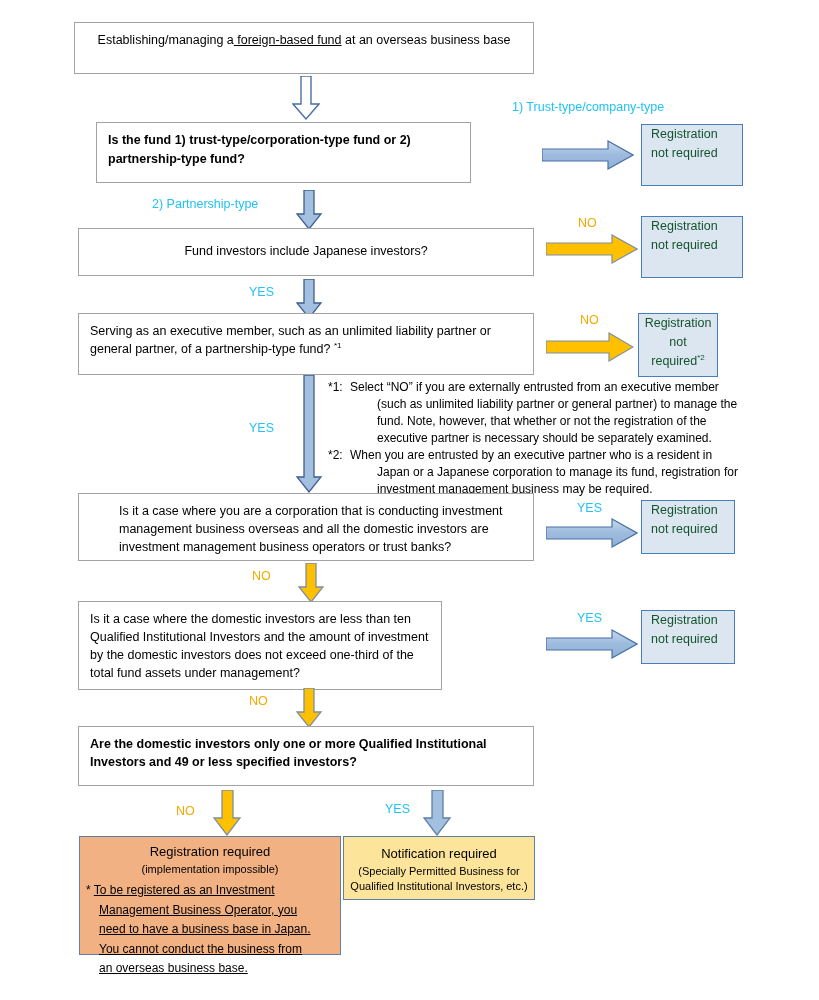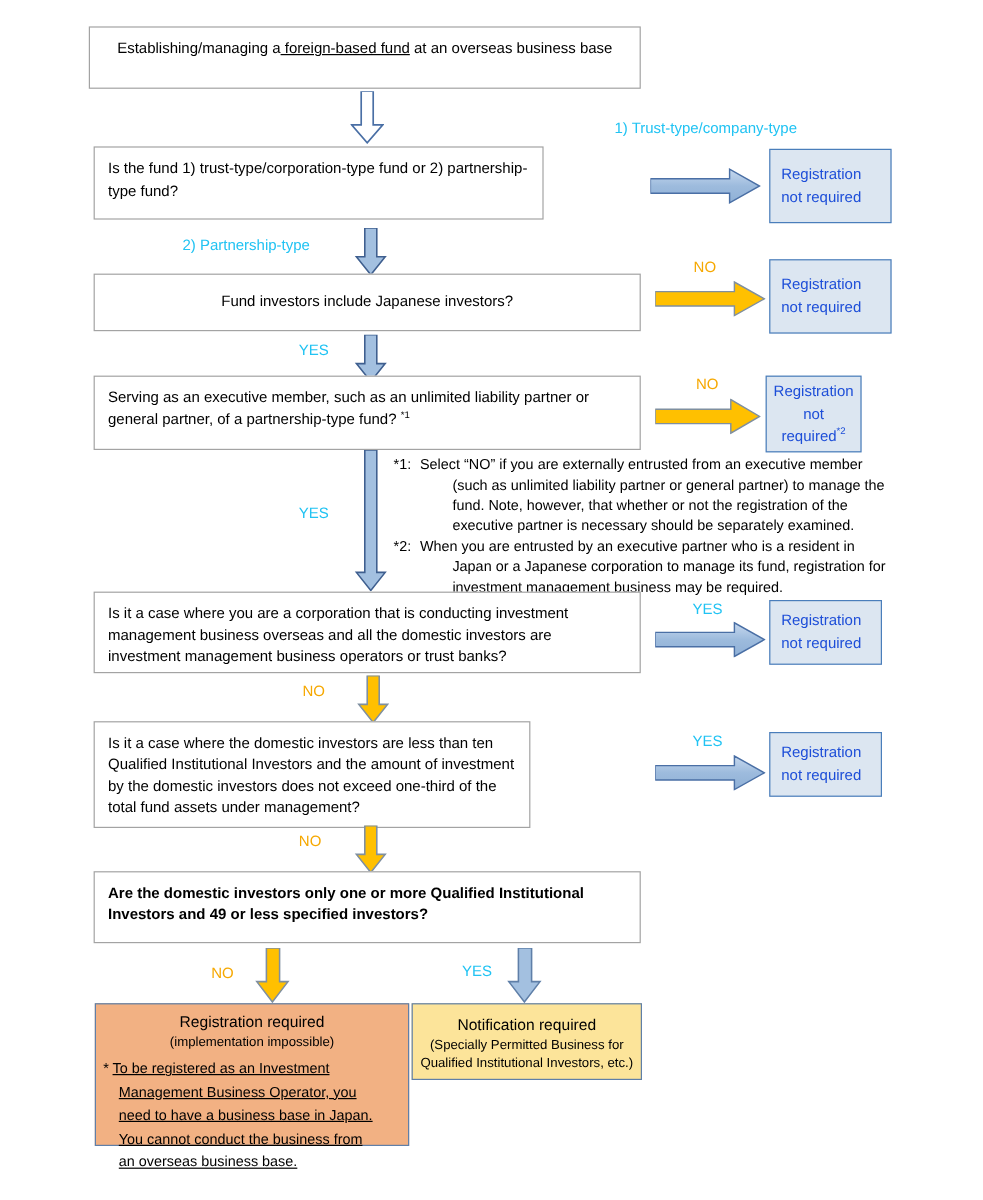--- a/index.html
+++ b/index.html
@@ -44,23 +44,23 @@
   }
 
   
   .result {
     position: absolute;
     box-sizing: border-box;
     border: 1px solid #4a7ebb;
     background: #dce6f1;
     font-size: 12.5px;
     line-height: 1.5;
-    color: #1d4ed8;
+    color: #14532d;
     display: flex;
-    align-items: center;
+    align-items: flex-start;
     justify-content: center;
     text-align: center;
   }
   .result .txt { padding: 0 6px; }
   .result.leftalign { justify-content: flex-start; text-align: left; }
   .result.leftalign .txt { padding-left: 9px; }
 
   sup { font-size: 8px; vertical-align: super; }
 
   
@@ -141,21 +141,21 @@
   </div>
 
   <div class="arrow" style="left:292px; top:76px;">
     <svg width="28" height="44" viewBox="0 0 28 44">
       <polygon points="9,0 19,0 19,28 27,28 14,43 1,28 9,28" fill="#ffffff" stroke="#4a6fa5" stroke-width="1.4"></polygon>
     </svg>
   </div>
 
   <div class="label cyan" style="left:512px; top:100px;">1) Trust-type/company-type</div>
 
-  <div class="node" style="left:78px; top:122px; width:375px; height:61px;">
+  <div class="node" style="left:96px; top:122px; width:375px; height:61px;font-weight:bold;">
     <span class="txt">Is the fund 1) trust-type/corporation-type fund or 2) partnership-type fund?</span>
   </div>
 
   <div class="arrow" style="left:542px; top:140px;">
     <svg width="92" height="30" viewBox="0 0 92 30">
       <defs>
         <linearGradient id="bg1" x1="0" y1="0" x2="0" y2="1">
           <stop offset="0%" stop-color="#c6d8ee"></stop>
           <stop offset="50%" stop-color="#9dbbdd"></stop>
           <stop offset="100%" stop-color="#8fb0d6"></stop>
@@ -245,21 +245,21 @@
   </div>
 
   <div class="label yes" style="left:249px; top:421px;">YES</div>
 
   <div class="arrow" style="left:295px; top:375px;">
     <svg width="28" height="118" viewBox="0 0 28 118">
       <polygon points="9,0 19,0 19,102 26,102 14,117 2,102 9,102" fill="#a3c0e0" stroke="#3f5f8f" stroke-width="1.3"></polygon>
     </svg>
   </div>
 
-  <div class="node" style="left:78px; top:493px; width:456px; height:68px;">
+  <div class="node" style="left:78px; top:493px; width:456px; height:68px;padding-left:29px;">
     <span class="txt" style="line-height:1.45;">Is it a case where you are a corporation that is conducting investment management business overseas and all the domestic investors are investment management business operators or trust banks?</span>
   </div>
 
   <div class="label yes" style="left:577px; top:501px;">YES</div>
 
   <div class="arrow" style="left:546px; top:518px;">
     <svg width="92" height="30" viewBox="0 0 92 30">
       <defs>
         <linearGradient id="bg2" x1="0" y1="0" x2="0" y2="1">
           <stop offset="0%" stop-color="#c6d8ee"></stop>

